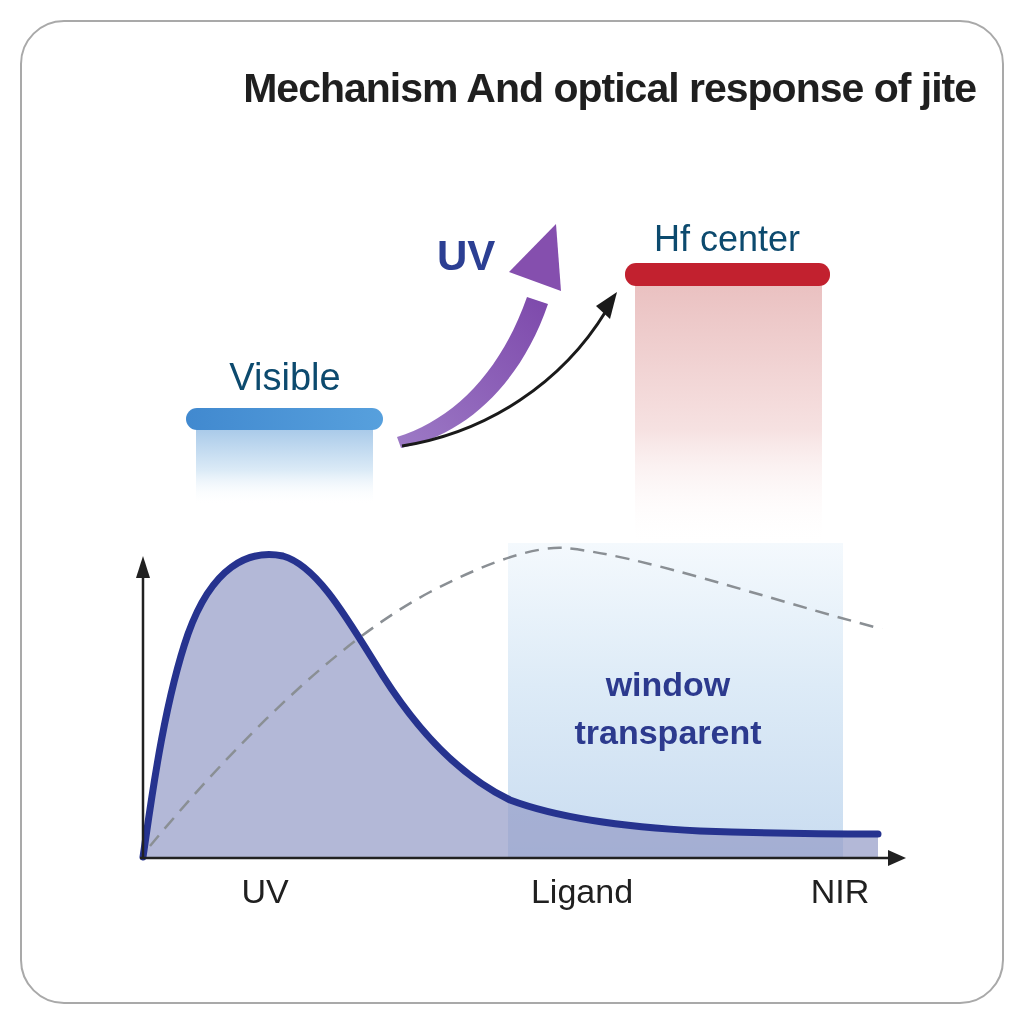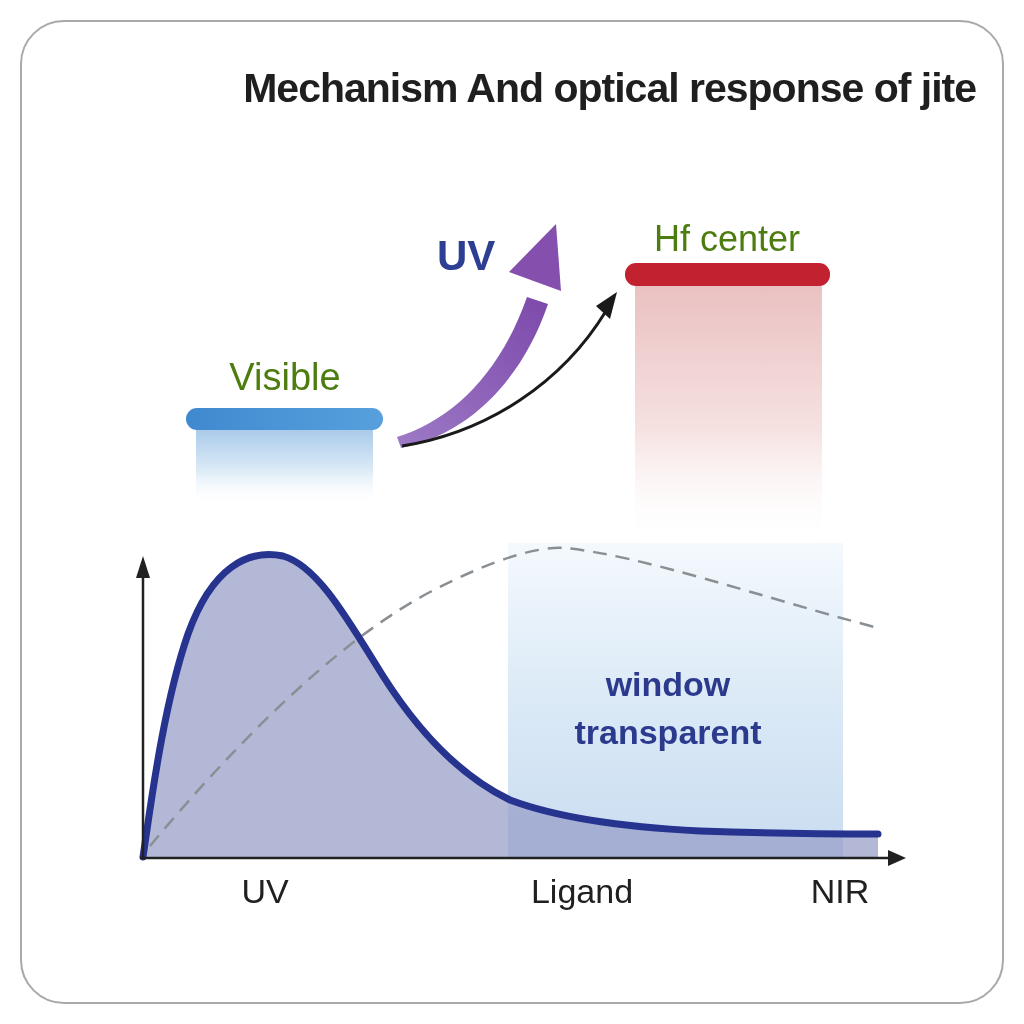--- a/index.html
+++ b/index.html
@@ -1,20 +1,20 @@
 <!DOCTYPE html>
 <html><head>
 <meta charset="utf-8">
 <style>
   html,body{margin:0;padding:0;background:#fff;}
   body{width:1024px;height:1024px;position:relative;font-family:"Liberation Sans",sans-serif;overflow:hidden;}
   .frame{position:absolute;left:20px;top:20px;width:980px;height:980px;border:2px solid #a9a9a9;border-radius:44px;background:#fff;}
   .title{position:absolute;left:0;top:62px;width:948px;text-align:right;color:#1f1f1f;font-weight:700;font-size:41px;line-height:52px;letter-spacing:-1px;margin-left:28px;}
   .geom{position:absolute;left:0;top:0;width:1024px;height:1024px;}
-  .lbl{position:absolute;color:#4d7c0f;}
+  .lbl{position:absolute;color:#0c4a6e;}
   .ligand-lbl{left:185px;top:356px;width:200px;text-align:center;font-size:38px;font-weight:500;}
   .hf-lbl{left:627px;top:218px;width:200px;text-align:center;font-size:36px;font-weight:500;}
   .uv-arrow-lbl{left:437px;top:232px;font-size:42px;font-weight:700;color:#2c3f93;}
   .tw-lbl{left:543px;top:660px;width:250px;text-align:center;font-size:34px;font-weight:600;color:#2c3a8e;line-height:48px;}
   .axis-lbl{top:872px;text-align:center;font-size:34px;font-weight:500;color:#202020;}
   .axis-uv{left:215px;width:100px;}
   .axis-vis{left:507px;width:150px;}
   .axis-nir{left:790px;width:100px;}
 </style>
 </head>

